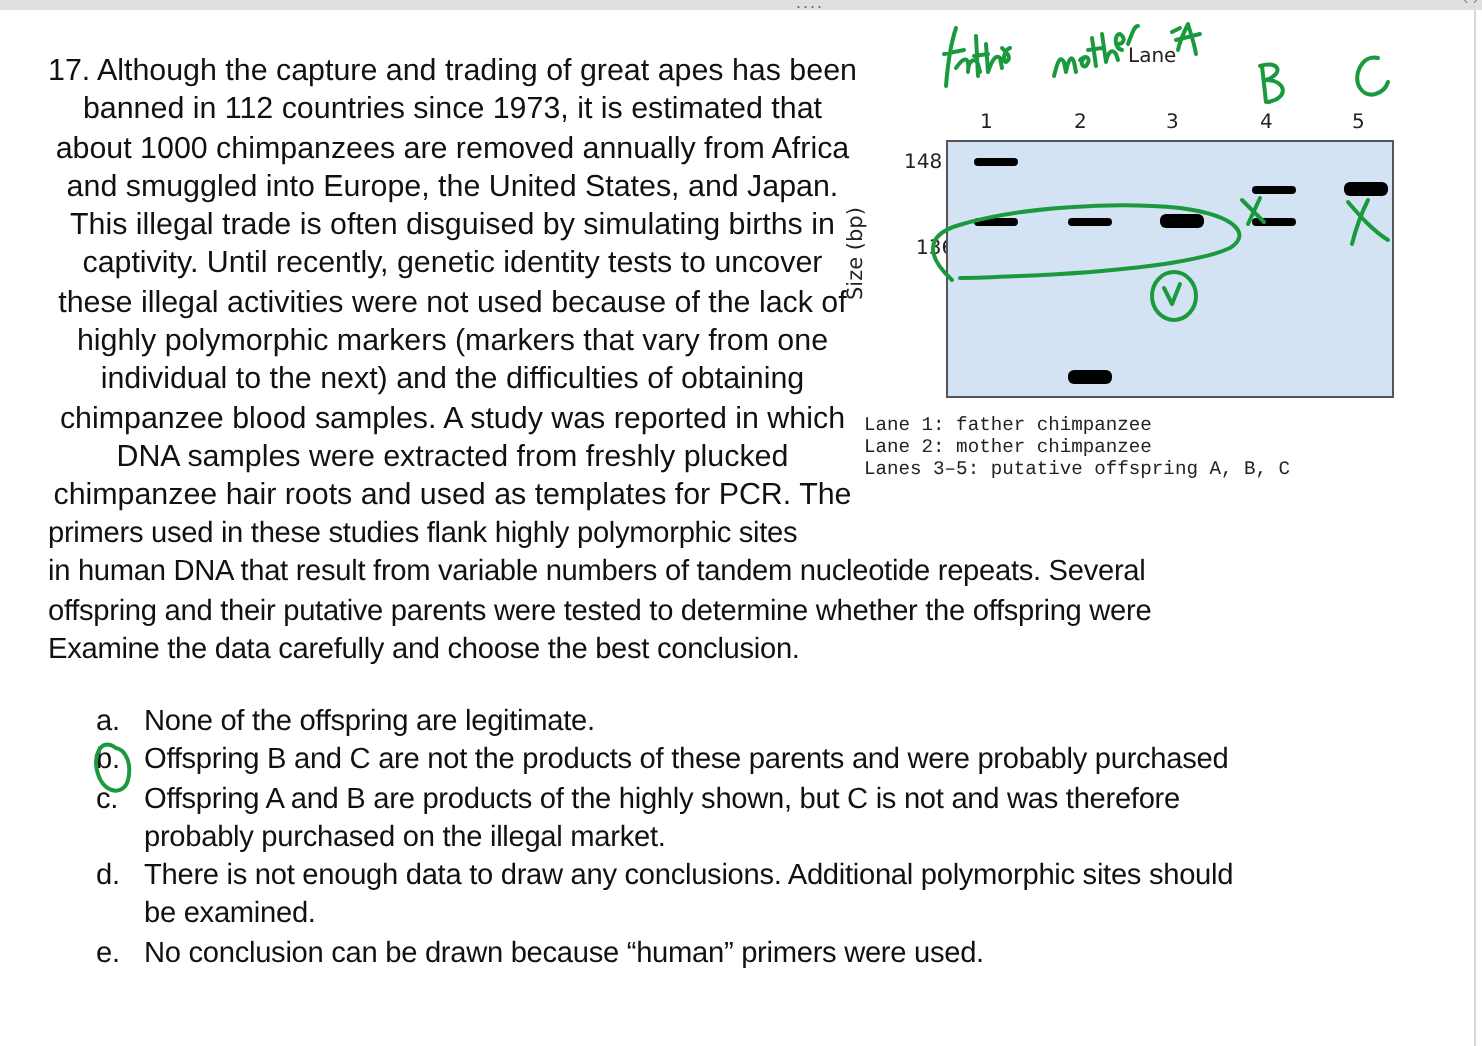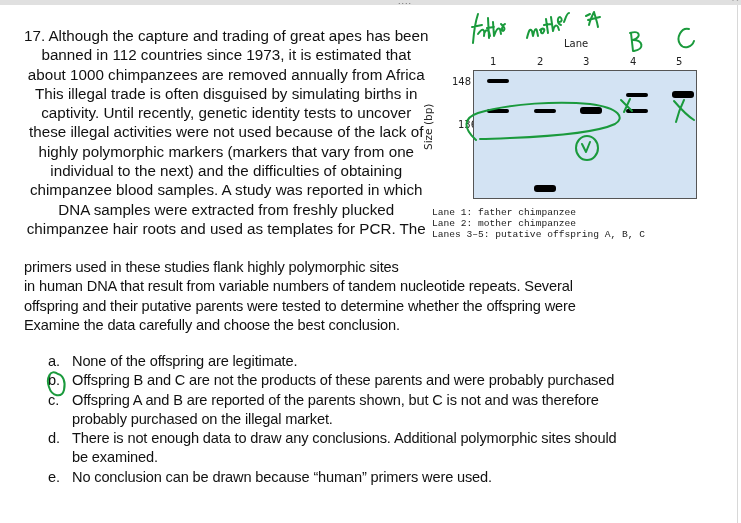--- a/index.html
+++ b/index.html
@@ -29,20 +29,21 @@
 <div class="topbar">
   <span class="dots">....</span>
   <span class="arrows">‹ ›</span>
 </div>
 <div class="rightedge"></div>
 
 <div class="para p1">
   <div>17. Although the capture and trading of great apes has been</div>
   <div>banned in 112 countries since 1973, it is estimated that</div>
   <div>about 1000 chimpanzees are removed annually from Africa</div>
+  <div>and smuggled into Europe, the United States, and Japan.</div>
   <div>This illegal trade is often disguised by simulating births in</div>
   <div>captivity. Until recently, genetic identity tests to uncover</div>
   <div>these illegal activities were not used because of the lack of</div>
   <div>highly polymorphic markers (markers that vary from one</div>
   <div>individual to the next) and the difficulties of obtaining</div>
   <div>chimpanzee blood samples. A study was reported in which</div>
   <div>DNA samples were extracted from freshly plucked</div>
   <div>chimpanzee hair roots and used as templates for PCR. The</div>
 </div>
 
@@ -57,36 +58,36 @@
   <div class="opt">
     <span class="ltr">a.</span>
     <div>None of the offspring are legitimate.</div>
   </div>
   <div class="opt">
     <span class="ltr">b.</span>
     <div>Offspring B and C are not the products of these parents and were probably purchased</div>
   </div>
   <div class="opt">
     <span class="ltr">c.</span>
-    <div>Offspring A and B are reported of the parents shown, but C is not and was therefore</div>
+    <div>Offspring A and B are products of the highly shown, but C is not and was therefore</div>
     <div>probably purchased on the illegal market.</div>
   </div>
   <div class="opt">
     <span class="ltr">d.</span>
     <div>There is not enough data to draw any conclusions. Additional polymorphic sites should</div>
     <div>be examined.</div>
   </div>
   <div class="opt">
     <span class="ltr">e.</span>
     <div>No conclusion can be drawn because “human” primers were used.</div>
   </div>
 </div>
 
 <div class="blot-area">
-  <span class="tick" style="left:564px;top:38px;">Lane</span>
+  <span class="tick" style="left:564px;top:23px;">Lane</span>
   <span class="tick" style="left:490px;top:56px;">1</span>
   <span class="tick" style="left:537px;top:56px;">2</span>
   <span class="tick" style="left:583px;top:56px;">3</span>
   <span class="tick" style="left:630px;top:56px;">4</span>
   <span class="tick" style="left:676px;top:56px;">5</span>
 
   <span class="tick" style="left:452px;top:76px;">148</span>
   <span class="tick" style="left:452px;top:104px;margin-left:24px;">140</span>
   <span class="tick" style="left:458px;top:119px;">136</span>
   <span class="tick" style="left:452px;top:182px;margin-left:28px;">120</span>

